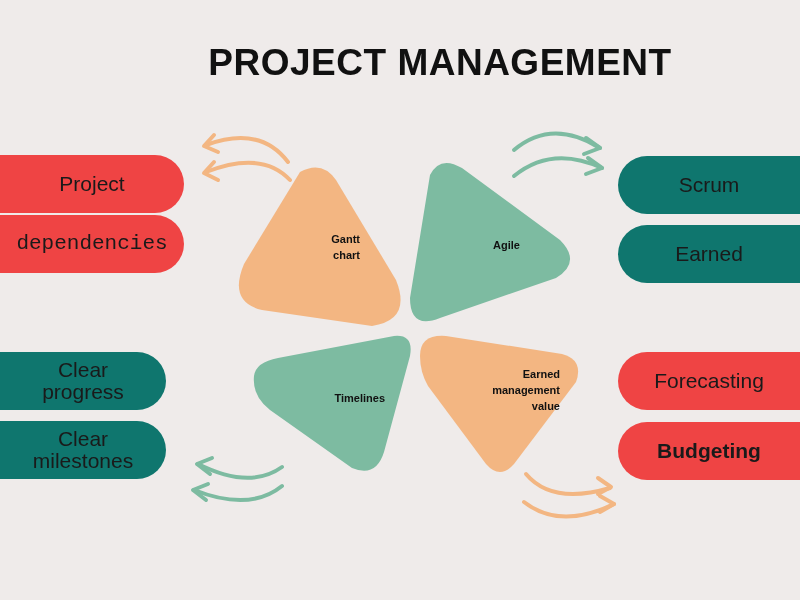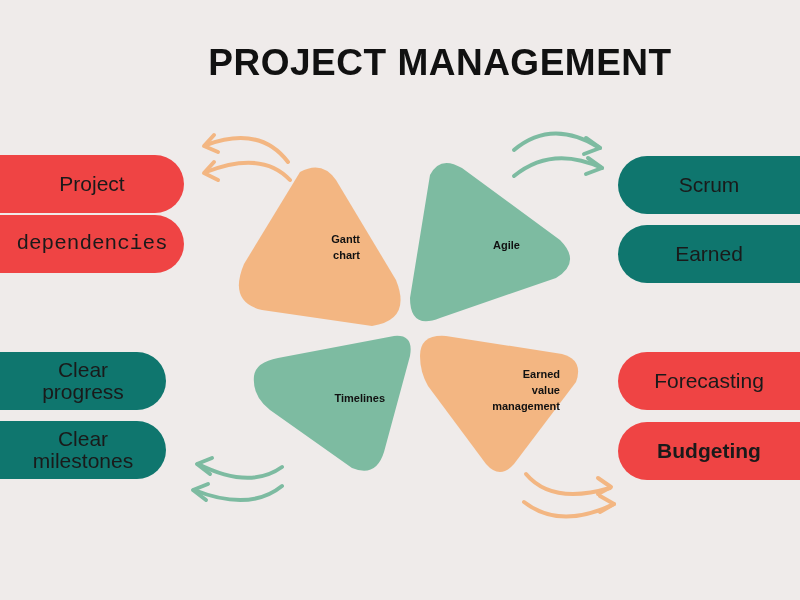--- a/index.html
+++ b/index.html
@@ -74,22 +74,22 @@
   <div>chart</div>
 </div>
 <div class="shape-label" style="left:440px; top:237px; width:80px;">
   <div>Agile</div>
 </div>
 <div class="shape-label" style="left:280px; top:390px; width:105px;">
   <div>Timelines</div>
 </div>
 <div class="shape-label" style="left:440px; top:366px; width:120px;">
   <div>Earned</div>
+  <div>management</div>
   <div>value</div>
-  <div>management</div>
 </div>
 
 <div class="pill left orange" style="left:0; top:155px; width:184px;">
   <div>
     <div>Project</div>
   </div>
 </div>
 <div class="pill left orange" style="left:0; top:215px; width:184px;font-family:Liberation Mono, monospace;">
   <div>dependencies</div>
 </div>

